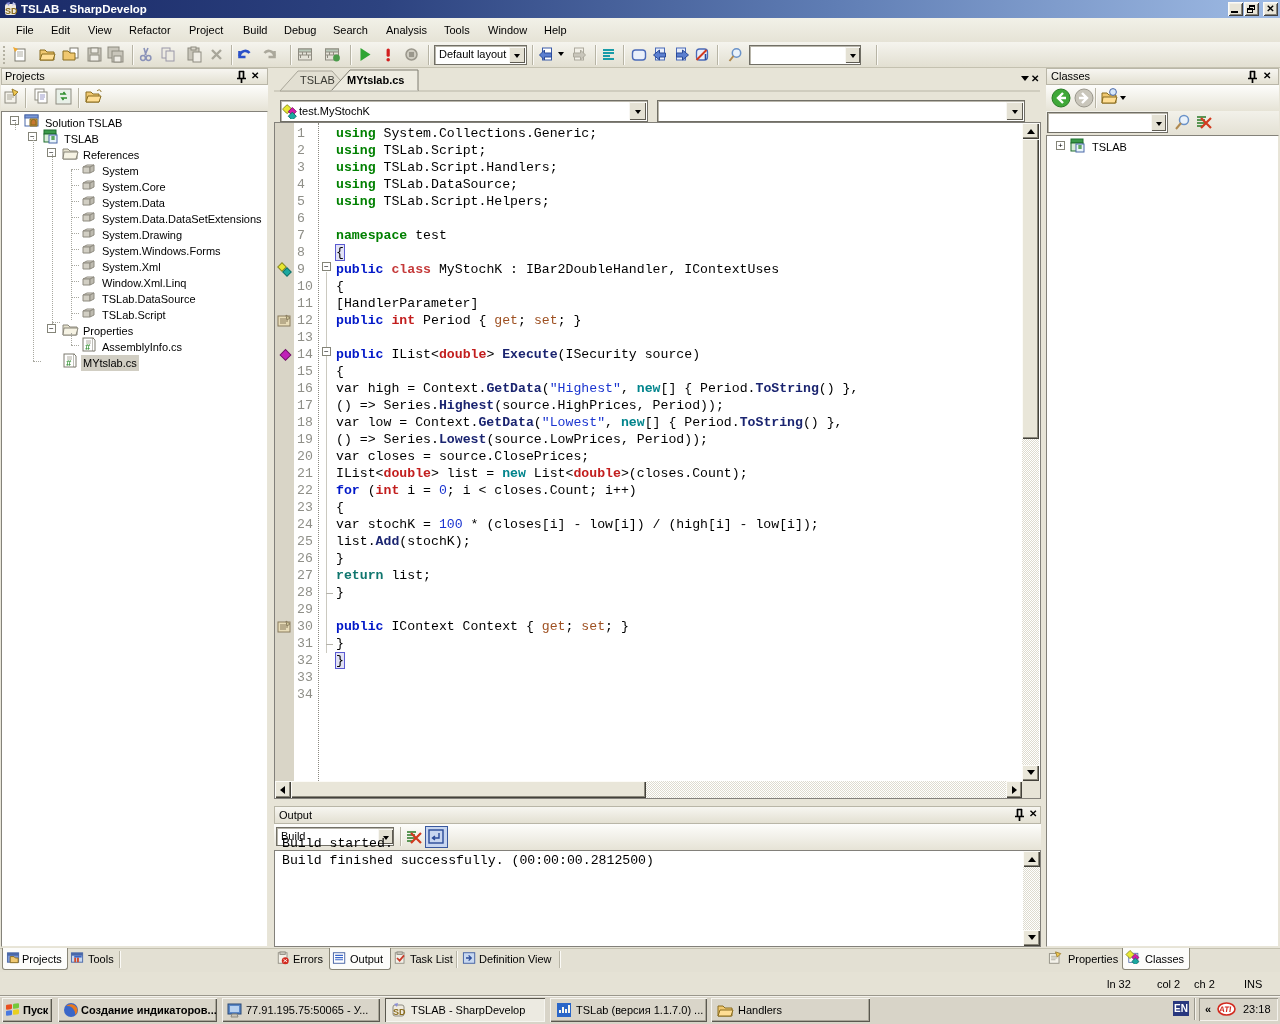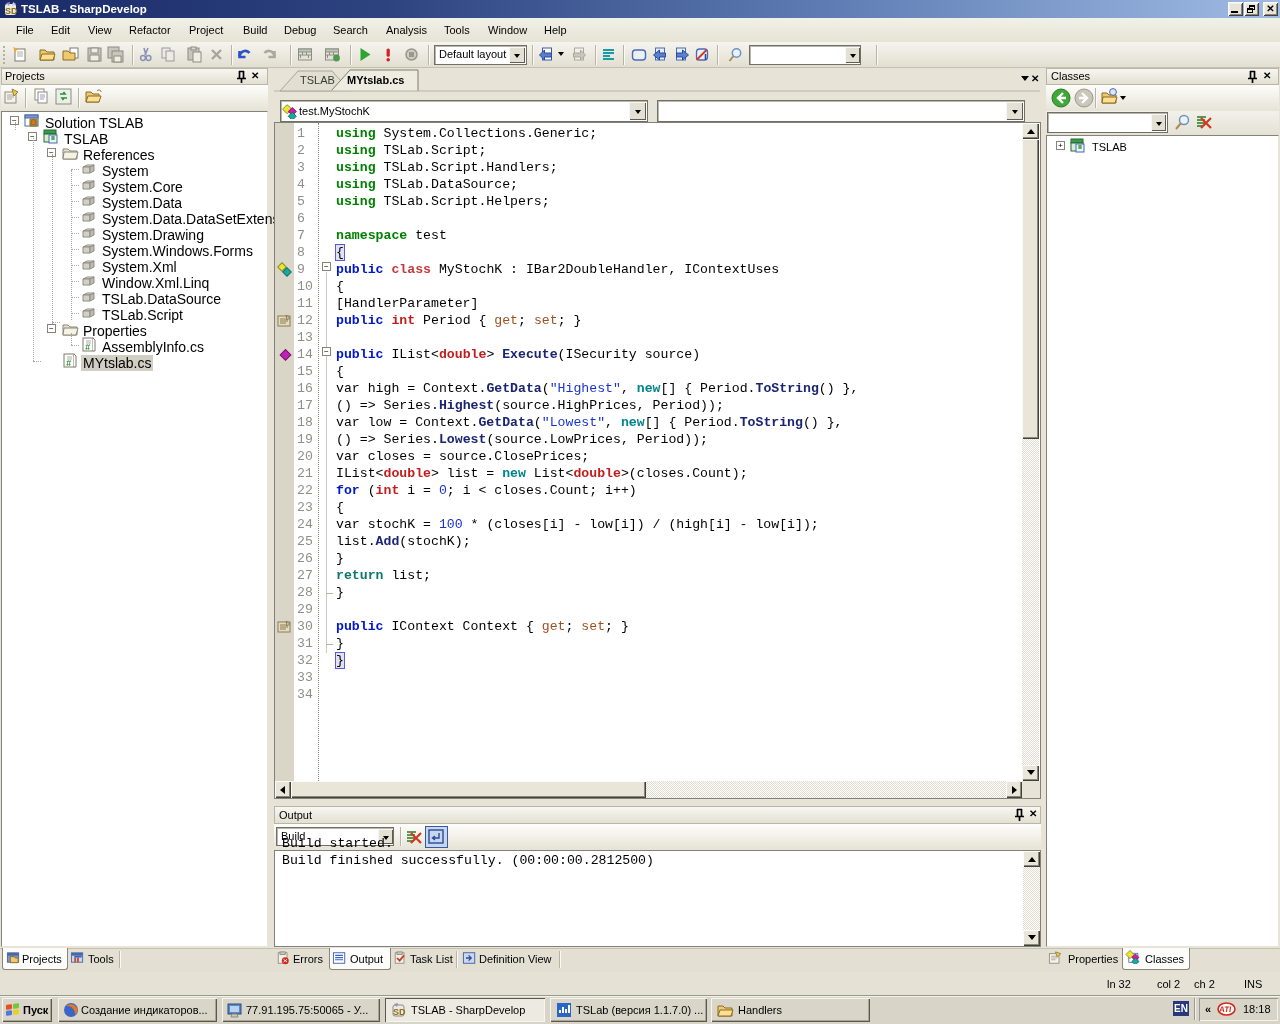--- a/index.html
+++ b/index.html
@@ -24,21 +24,21 @@
 .brace8,.brace32{background:#E2E2F6;outline:1px solid #5A5AD2;color:#000}
 .combo{background:#fff;border:1px solid #716F66;box-shadow:inset 1px 1px 0 #B9B6AB}
 .combobtn{position:absolute;background:#E4E1D4;box-shadow:inset 1px 1px 0 #F8F7F3,inset -1px -1px 0 #5E5B52}
 .combobtn:after{content:"";position:absolute;left:50%;top:50%;margin:-1px 0 0 -3px;border:3px solid transparent;border-top:4px solid #000}
 .tbsep{position:absolute;width:1px;background:#B7B4A5;box-shadow:1px 0 0 #FBFAF6}
 .tab-bot-active{background:#FCFCFA;border:1px solid #898677;border-top:none;border-radius:0 0 3px 3px}
 .ticon{position:absolute;top:3px;left:4px;width:15px;height:14px}
 .scroll-track{background-image:conic-gradient(#FFFFFF 25%,#DEDBCE 0 50%,#FFFFFF 0 75%,#DEDBCE 0);background-size:2px 2px}
 .sbtn{position:absolute;background:#E9E6D9;box-shadow:inset 1px 1px 0 #FCFBF7,inset -1px -1px 0 #43413A,inset -2px -2px 0 #8A877B}
 .arr{position:absolute;width:0;height:0}
-.treerow{position:absolute;font-size:14px;line-height:16px;white-space:nowrap}
+.treerow{position:absolute;font-size:11px;line-height:16px;white-space:nowrap}
 .dot-v{position:absolute;width:1px;border-left:1px dotted #A8A8A0}
 .dot-h{position:absolute;height:1px;border-top:1px dotted #A8A8A0}
 .expbox{position:absolute;width:9px;height:9px;background:#fff;border:1px solid #848478;font:8px/7px "Liberation Mono",monospace;text-align:center;color:#000}
 .tbtn{position:absolute;height:24px;background:#D9D5C9;box-shadow:inset 1px 1px 0 #F6F5F0,inset -1px -1px 0 #5A584F,inset -2px -2px 0 #A9A699;font-size:11px;white-space:nowrap;overflow:hidden}
 </style></head>
 <body>
 
 <div class="abs" style="left:0;top:0;width:1280px;height:18px;background:linear-gradient(90deg,#1A2A68 0%,#2D4380 30%,#5F7DB4 65%,#9FBBE4 100%)"></div>
 <svg class="abs" style="left:3px;top:1px" width="16" height="16" viewBox="0 0 16 16">
     <rect x="2" y="3" width="11" height="11" rx="2" fill="#EFEADF"></rect>
@@ -624,21 +624,21 @@
         <rect x="8" y="9" width="6" height="5" rx="1" fill="#E8D020"></rect>
       </g>
     </svg>
     <span style="position:absolute;left:21px;top:6px">Пуск</span>
   </div>
 <div class="abs tbtn" style="left:58px;top:998px;width:159px">
 <svg class="abs" style="left:5px;top:4px" width="16" height="16" viewBox="0 0 16 16">
       <circle cx="8" cy="8" r="7" fill="#3A66C8"></circle>
       <path d="M3 4 a7 7 0 0 1 11 2 a6 6 0 0 1 -2 7 a8 8 0 0 0 -9 -9" fill="#E8781E"></path>
     </svg>
-<span style="position:absolute;left:23px;top:6px;font-weight:400">Создание индикаторов...</span>
+<span style="position:absolute;left:23px;top:6px;font-weight:700">Создание индикаторов...</span>
   </div>
 <div class="abs tbtn" style="left:222px;top:998px;width:158px">
 <svg class="abs" style="left:5px;top:4px" width="16" height="16" viewBox="0 0 16 16">
       <rect x="1" y="2" width="13" height="10" fill="#5A88C8" stroke="#2A4A78"></rect>
       <rect x="3" y="4" width="9" height="6" fill="#B8D2F0"></rect>
       <path d="M5 12 h5 l1 3 h-7 z" fill="#C9C6BB" stroke="#8E8B80"></path>
     </svg>
 <span style="position:absolute;left:24px;top:6px;font-weight:400">77.91.195.75:50065 - У...</span>
   </div>
 <div class="abs tbtn" style="left:385px;top:998px;width:160px;background:#ECEAE1;box-shadow:inset 1px 1px 0 #5A584F,inset -1px -1px 0 #F6F5F0">
@@ -664,13 +664,13 @@
 <span style="position:absolute;left:27px;top:6px;font-weight:400">Handlers</span>
   </div>
 <div class="abs" style="left:1173px;top:1001px;width:16px;height:15px;background:#28377E;color:#fff;font:bold 10px/15px 'Liberation Sans';text-align:center">EN</div>
 <div class="abs" style="left:1194px;top:998px;width:1px;height:22px;background:#9A978C;box-shadow:1px 0 0 #F4F2EC"></div>
 <div class="abs" style="left:1199px;top:998px;width:79px;height:23px;box-shadow:inset 1px 1px 0 #9A978C,inset -1px -1px 0 #F4F2EC"></div>
 <div class="abs b" style="left:1205px;top:1003px;font-size:11px">«</div>
 <svg class="abs" style="left:1217px;top:1002px" width="19" height="14" viewBox="0 0 19 14">
     <ellipse cx="9.5" cy="7" rx="8.5" ry="6" fill="#fff" stroke="#D22A1F" stroke-width="1.6"></ellipse>
     <text x="3.2" y="10" font-size="8" font-weight="bold" fill="#D22A1F" font-family="Liberation Sans" transform="skewX(-8)">ATI</text>
   </svg>
-<div class="abs" style="left:1243px;top:1003px;font-size:11px">18:18</div>
+<div class="abs" style="left:1243px;top:1003px;font-size:11px">23:18</div>
 
 </body></html>

